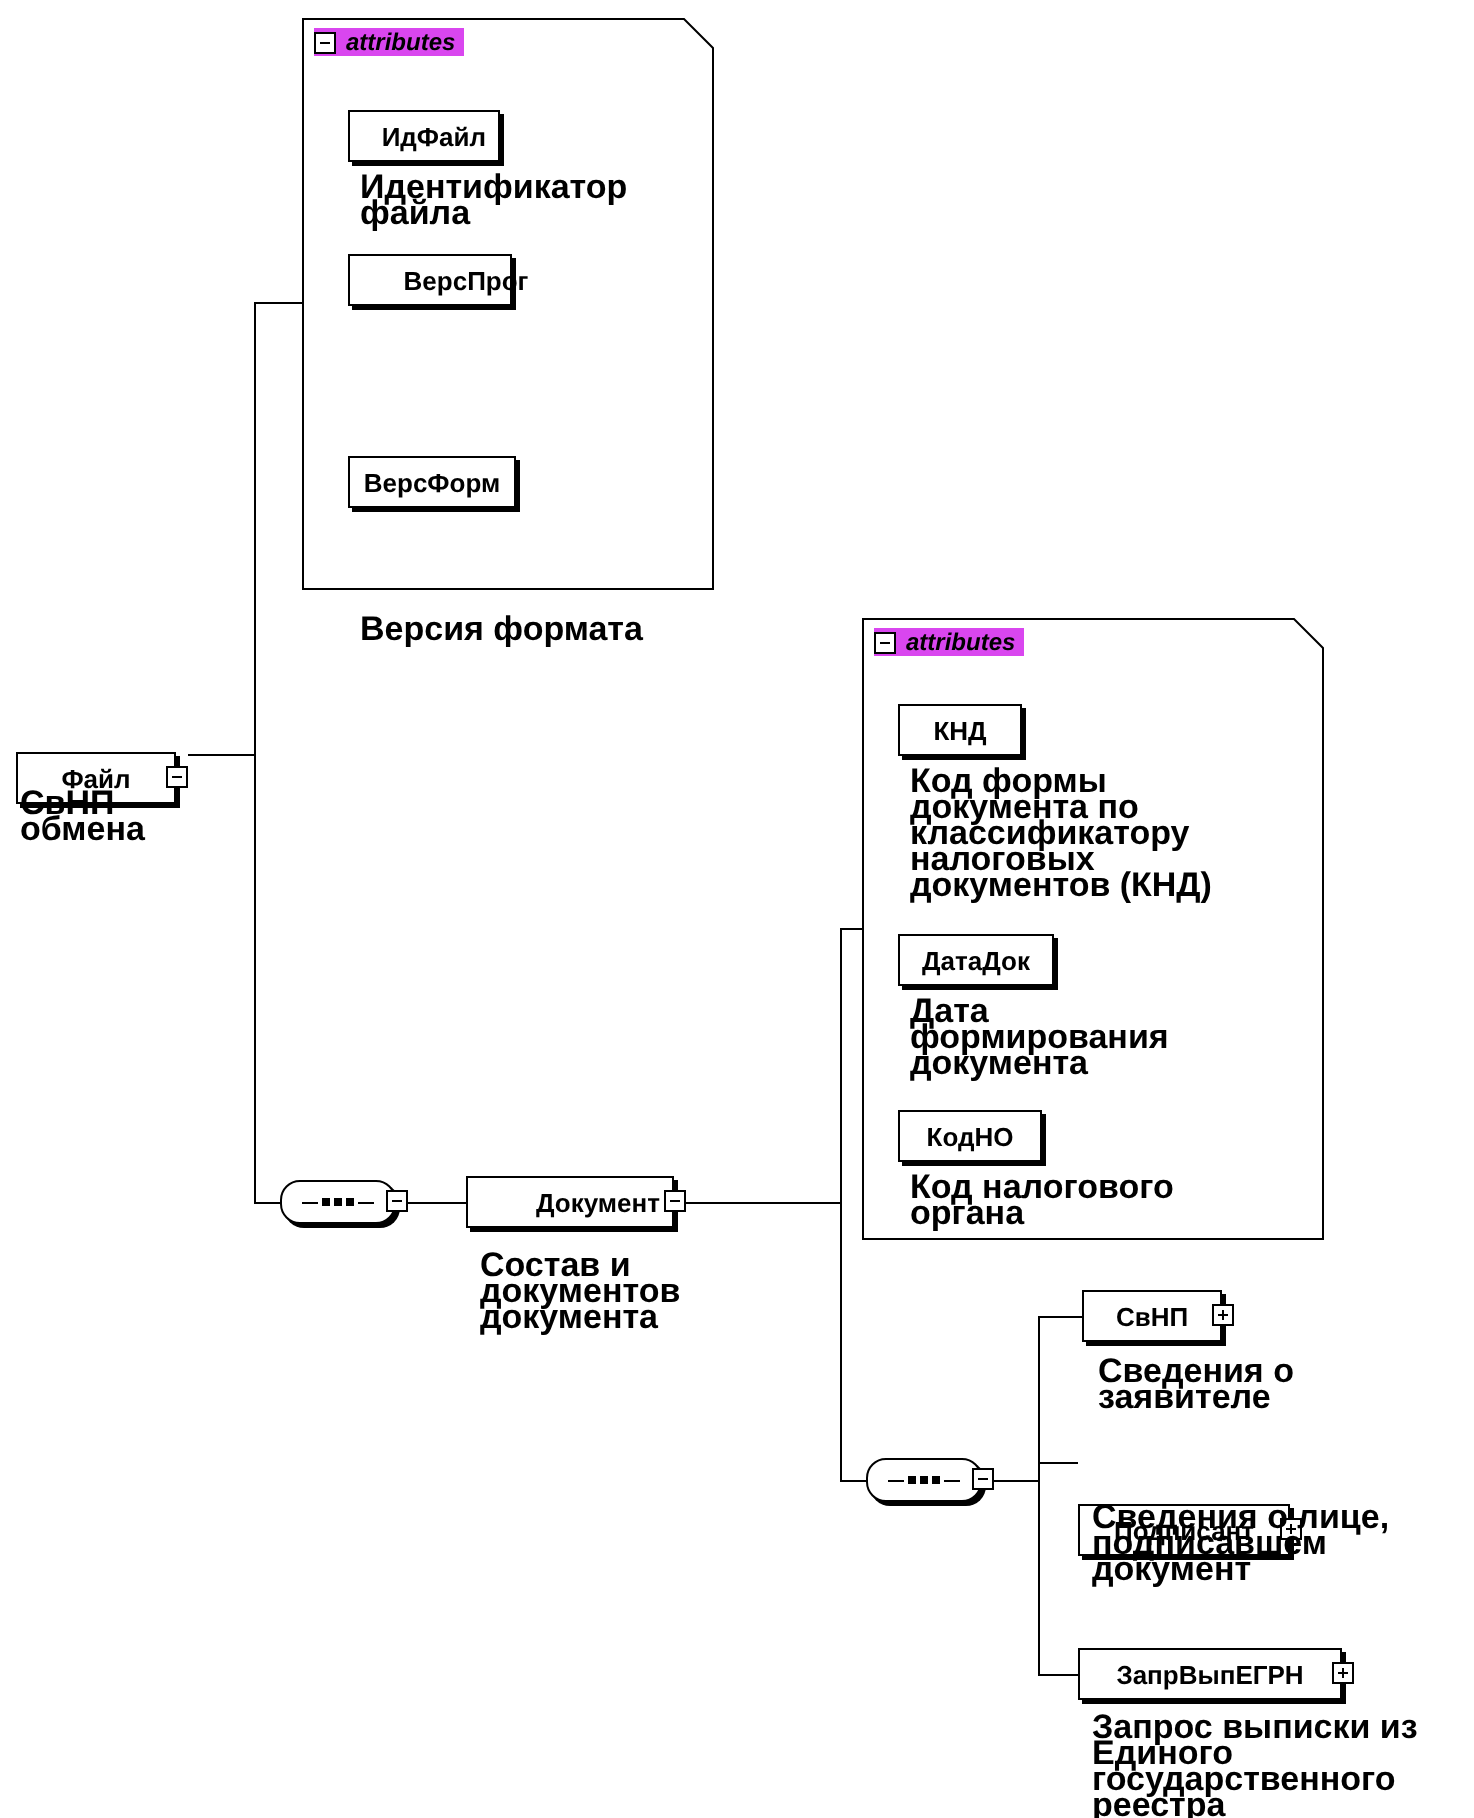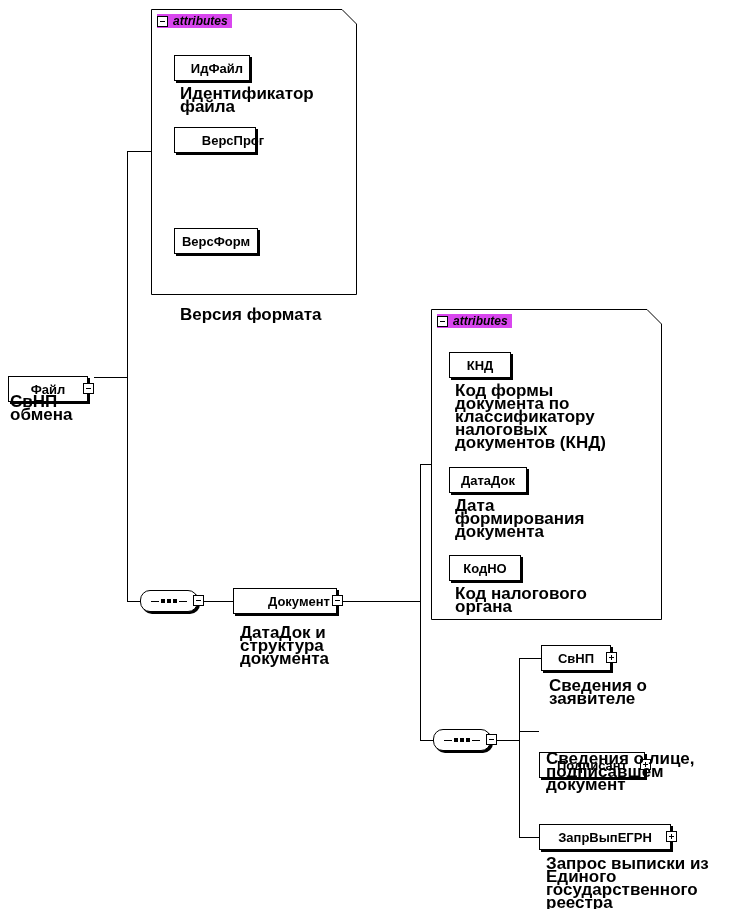--- a/index.html
+++ b/index.html
@@ -105,21 +105,21 @@
     <span class="sq"></span>
     <span class="sq"></span>
     <span class="dash"></span>
     <span class="tgl edge"></span>
   </div>
 
   <div class="el" style="left:233px; top:588px; width:104px;justify-content:flex-end;">
     <span>Документ</span>
     <span class="tgl edge"></span>
   </div>
-  <div class="ann" style="left:240px; top:626px; width:135px;">ДатаДок и структура документа</div>
+  <div class="ann" style="left:240px; top:626px; width:135px;">Состав и документов документа</div>
 
   <div class="attr-label" style="left:437px; top:314px;">
     <span class="tgl inline"></span>
     <span>attributes</span>
   </div>
 
   <div class="el" style="left:449px; top:352px; width:62px;">
     <span>КНД</span>
   </div>
   <div class="ann" style="left:455px; top:384px; width:178px;">Код формы документа по классификатору налоговых документов (КНД)</div>

